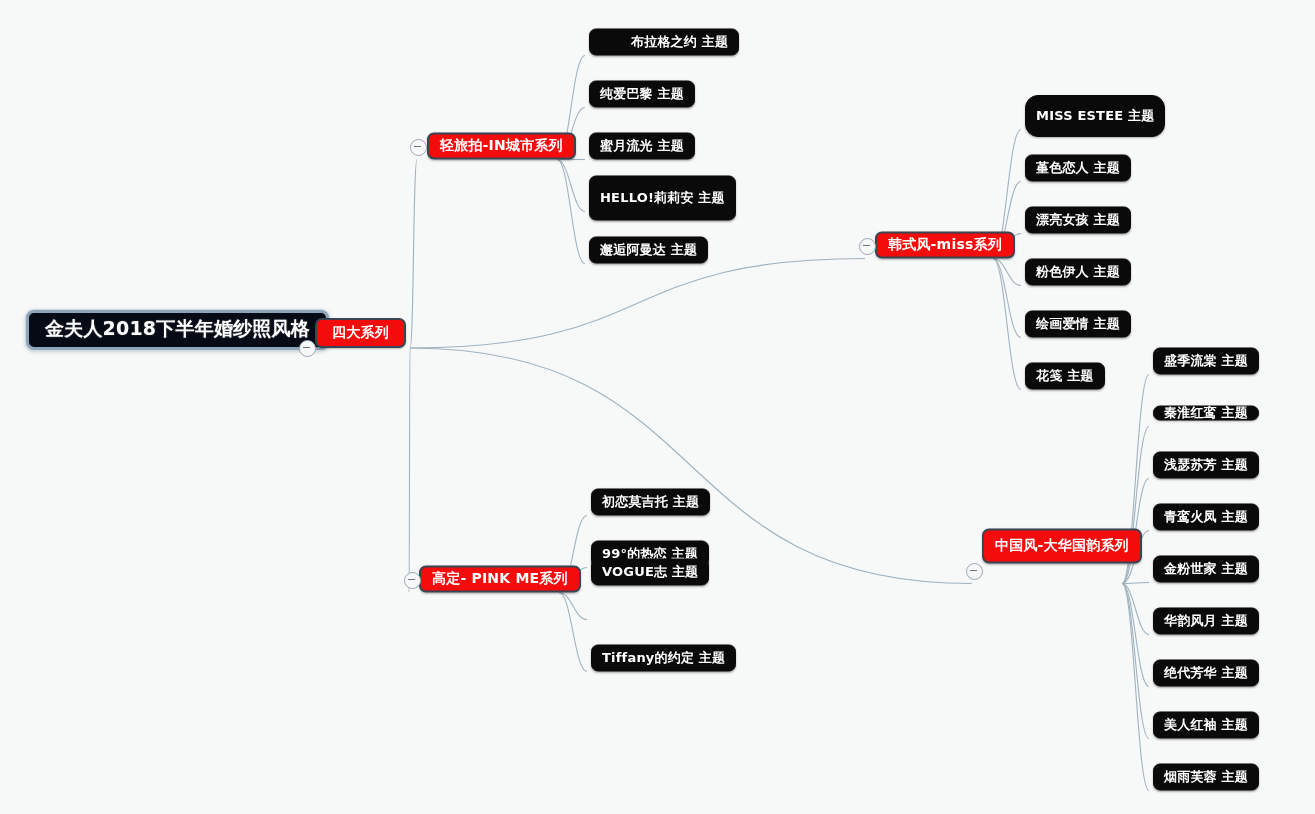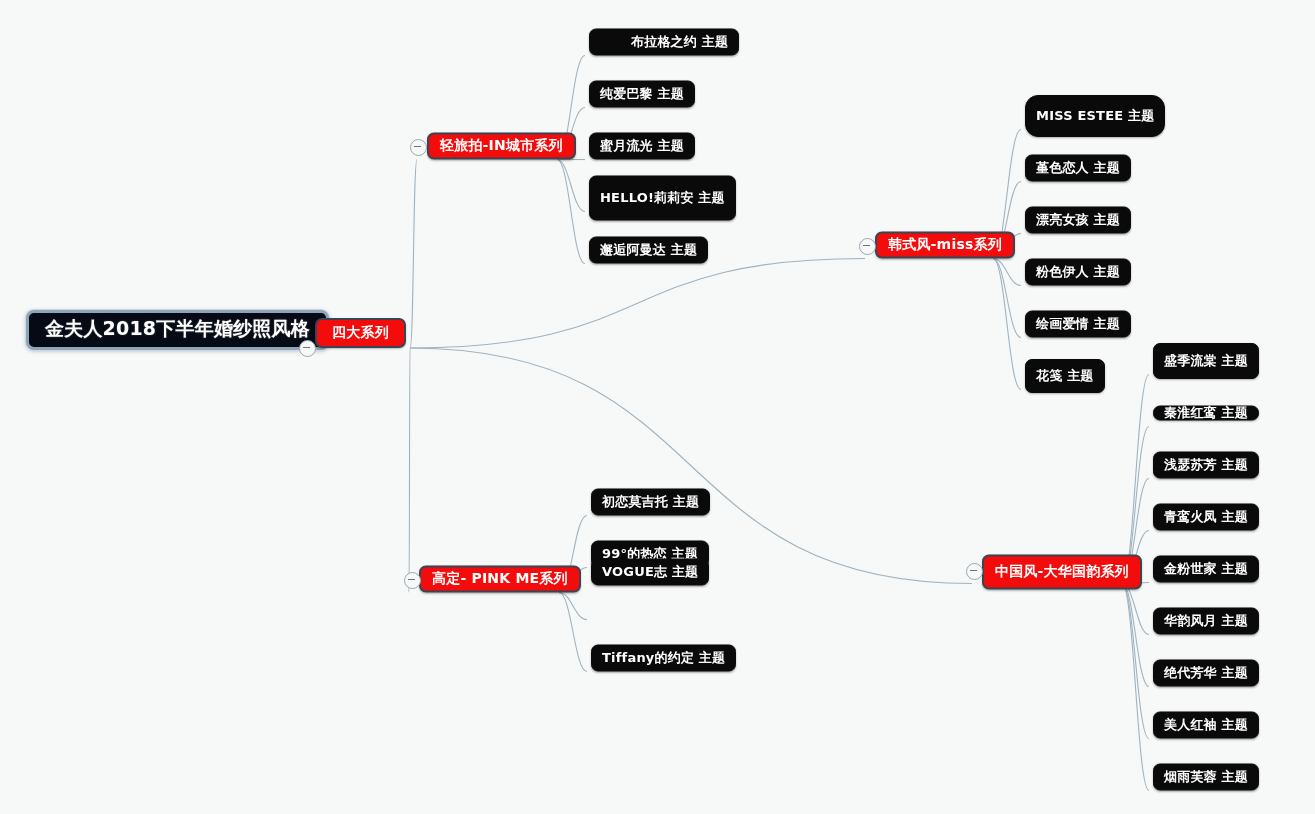--- a/index.html
+++ b/index.html
@@ -135,28 +135,28 @@
       <div class="node leaf" style="left: 589px; top: 94px; min-width: 97px; height: 27px;">纯爱巴黎 主题</div>
       <div class="node leaf" style="left: 589px; top: 146px; min-width: 97px; height: 27px;">蜜月流光 主题</div>
       <div class="node leaf" style="left: 589px; top: 198px; min-width: 129px; height: 45px;">HELLO!莉莉安 主题</div>
       <div class="node leaf" style="left: 589px; top: 250px; min-width: 111px; height: 27px;">邂逅阿曼达 主题</div>
       <div class="node branch" style="left: 875px; top: 245px; min-width: 108px; height: 27px;">韩式风-miss系列</div>
       <div class="node leaf" style="left: 1025px; top: 116px; min-width: 119px; height: 42px; border-radius: 13px;">MISS ESTEE 主题</div>
       <div class="node leaf" style="left: 1025px; top: 168px; min-width: 96px; height: 27px;">堇色恋人 主题</div>
       <div class="node leaf" style="left: 1025px; top: 220px; min-width: 96px; height: 27px;">漂亮女孩 主题</div>
       <div class="node leaf" style="left: 1025px; top: 272px; min-width: 96px; height: 27px;">粉色伊人 主题</div>
       <div class="node leaf" style="left: 1025px; top: 324px; min-width: 96px; height: 27px;">绘画爱情 主题</div>
-      <div class="node leaf" style="left: 1025px; top: 376px; min-width: 70px; height: 34px;">花笺 主题</div>
+      <div class="node leaf" style="left: 1025px; top: 376px; min-width: 70px; height: 27px;">花笺 主题</div>
       <div class="node branch" style="left: 419px; top: 579px; min-width: 130px; height: 27px;">高定- PINK ME系列</div>
       <div class="node leaf" style="left: 591px; top: 502px; min-width: 111px; height: 27px;">初恋莫吉托 主题</div>
       <div class="node leaf" style="left: 591px; top: 554px; min-width: 105px; height: 27px;">99°的热恋 主题</div>
       <div class="node leaf" style="left: 591px; top: 572px; min-width: 104px; height: 27px;">VOGUE志 主题</div>
       <div class="node leaf" style="left: 591px; top: 658px; min-width: 127px; height: 27px;">Tiffany的约定 主题</div>
-      <div class="node branch" style="left: 982px; top: 572px; min-width: 130px; height: 35px;">中国风-大华国韵系列</div>
-      <div class="node leaf" style="left: 1153px; top: 361px; min-width: 98px; height: 36px;">盛季流棠 主题</div>
+      <div class="node branch" style="left: 982px; top: 546px; min-width: 130px; height: 35px;">中国风-大华国韵系列</div>
+      <div class="node leaf" style="left: 1153px; top: 361px; min-width: 98px; height: 27px;">盛季流棠 主题</div>
       <div class="node leaf" style="left: 1153px; top: 413px; min-width: 98px; height: 15px;">秦淮红鸾 主题</div>
       <div class="node leaf" style="left: 1153px; top: 465px; min-width: 98px; height: 27px;">浅瑟苏芳 主题</div>
       <div class="node leaf" style="left: 1153px; top: 517px; min-width: 98px; height: 27px;">青鸾火凤 主题</div>
       <div class="node leaf" style="left: 1153px; top: 569px; min-width: 98px; height: 27px;">金粉世家 主题</div>
       <div class="node leaf" style="left: 1153px; top: 621px; min-width: 98px; height: 27px;">华韵风月 主题</div>
       <div class="node leaf" style="left: 1153px; top: 673px; min-width: 98px; height: 27px;">绝代芳华 主题</div>
       <div class="node leaf" style="left: 1153px; top: 725px; min-width: 98px; height: 27px;">美人红袖 主题</div>
       <div class="node leaf" style="left: 1153px; top: 777px; min-width: 98px; height: 27px;">烟雨芙蓉 主题</div>
       <div class="toggle" style="left: 306px; top: 347px;"></div>
       <div class="toggle" style="left: 417px; top: 146px;"></div>

